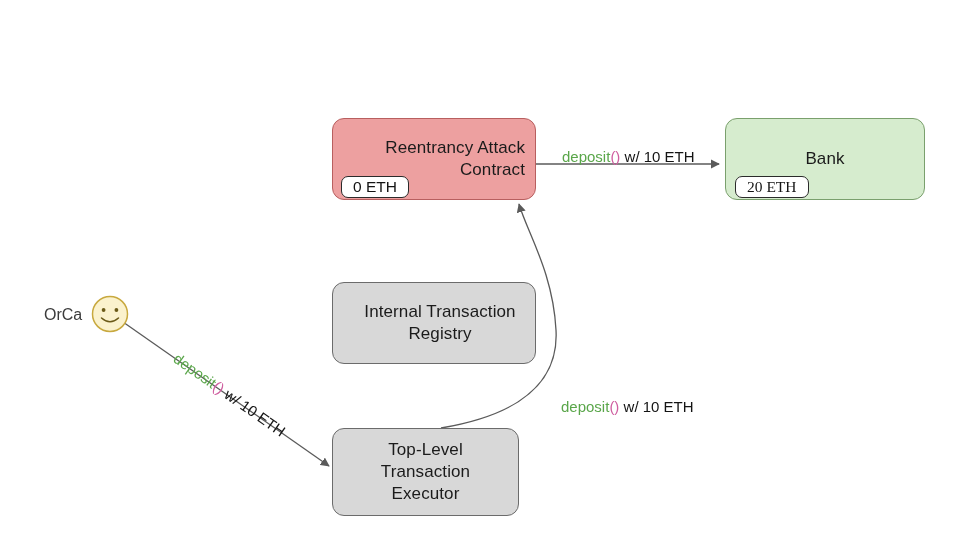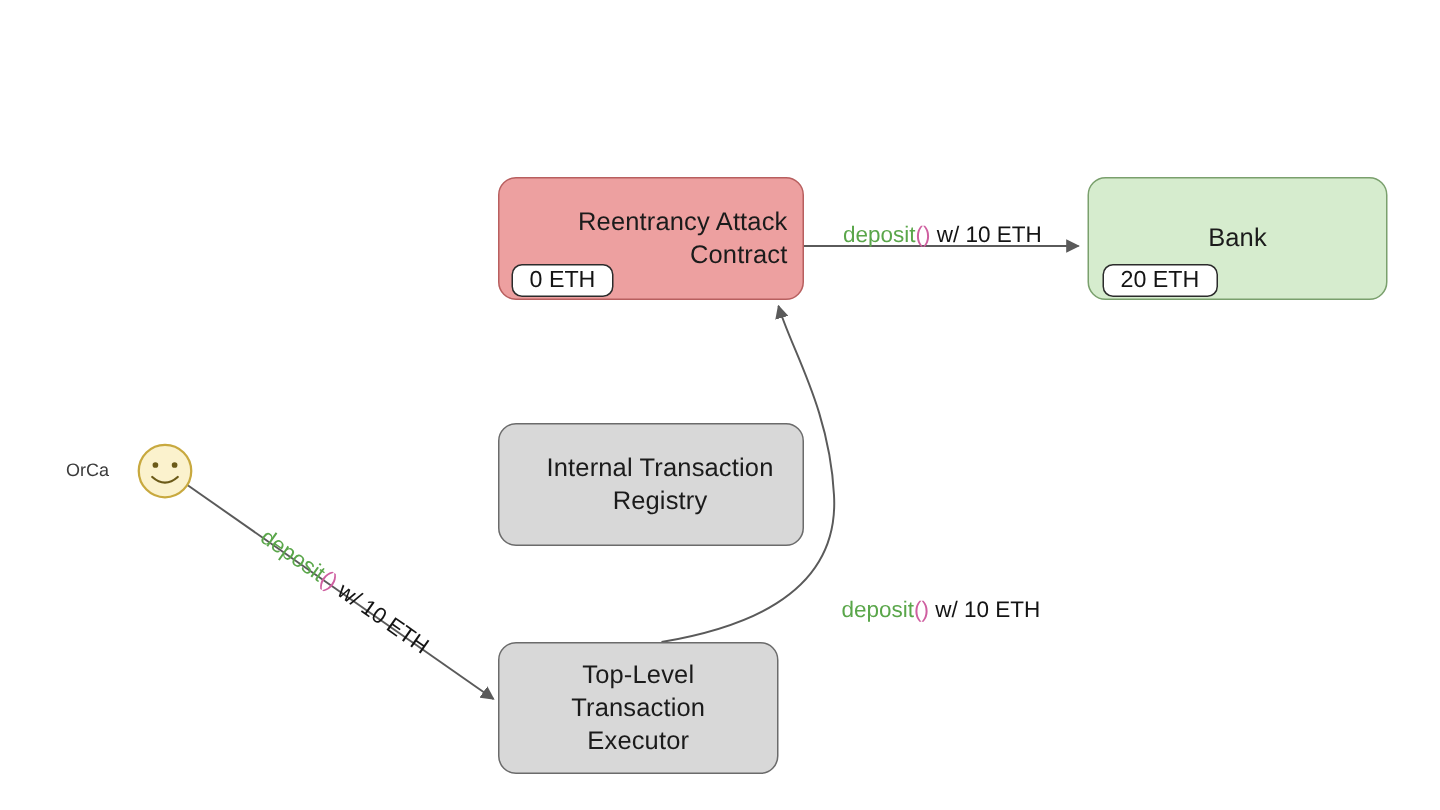--- a/index.html
+++ b/index.html
@@ -71,21 +71,21 @@
     line-height: 20px;
     height: 22px;
     padding: 0 11px;
     display: flex;
     align-items: center;
     justify-content: center;
     white-space: nowrap;
   }
   .actor-label {
     position: absolute;
-    font-size: 12px;
+    font-size: 16px;
     color: #3b3b3b;
     white-space: nowrap;
   }
   .actor-face {
     position: absolute;
   }
   .edge-label {
     position: absolute;
     font-size: 15px;
     line-height: 18px;
@@ -124,21 +124,21 @@
 
   <div class="node attack" style="left:332px; top:118px; width:204px; height:82px;">
     <div class="label">Reentrancy Attack
 Contract</div>
   </div>
   <div class="balance-badge" style="left:341px; top:176px;">0 ETH</div>
 
   <div class="node bank" style="left:725px; top:118px; width:200px; height:82px;">
     <div class="label">Bank</div>
   </div>
-  <div class="balance-badge" style="left:735px; top:176px;">20 ETH</div>
+  <div class="balance-badge" style="left:735px; top:176px;font-family:Liberation Serif, serif;">20 ETH</div>
 
   <div class="node gray" style="left:332px; top:282px; width:204px; height:82px;padding-left:12px;">
     <div class="label">Internal Transaction
 Registry</div>
   </div>
 
   <div class="node gray" style="left:332px; top:428px; width:187px; height:88px;">
     <div class="label">Top-Level
 Transaction
 Executor</div>

